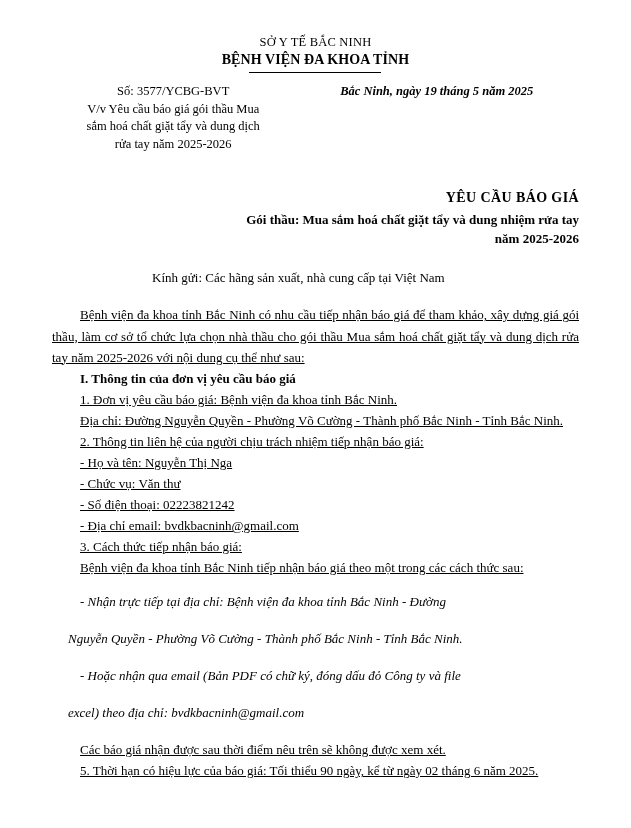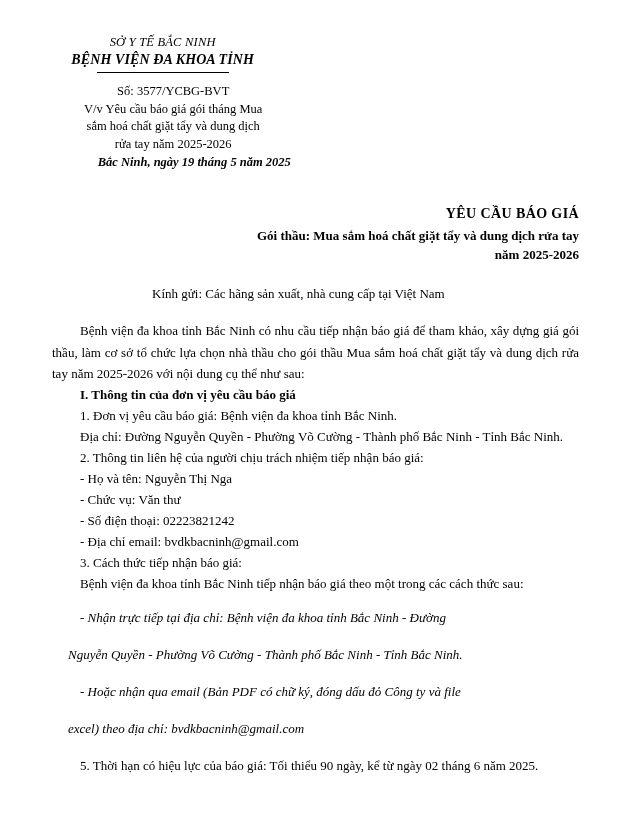--- a/index.html
+++ b/index.html
@@ -16,24 +16,23 @@
   }
   .page {
     position: relative;
     width: 631px;
     height: 828px;
     box-sizing: border-box;
     padding: 34px 52px 10px 52px;
   }
   .header {
     display: flex;
-    flex-direction: row;
+    flex-direction: column;
     align-items: center;
     width: 100%;
-    font-style: italic;
   }
   .header-left {
     width: 42%;
     text-align: center;
     font-size: 12.5px;
     line-height: 1.35;
   }
   .header-right {
     width: 58%;
     text-align: center;
@@ -62,21 +61,21 @@
     width: 132px;
     height: 1px;
     background: #000;
     margin: 2px auto 0 auto;
   }
   .underline-short.wide {
     width: 168px;
   }
   .subheader {
     display: flex;
-    flex-direction: column;
+    flex-direction: row;
     align-items: flex-start;
     margin-top: 10px;
     width: 100%;
   }
   .subheader-left {
     width: 46%;
     text-align: center;
     font-size: 12.5px;
     line-height: 1.42;
   }
@@ -114,20 +113,21 @@
     line-height: 1.62;
     text-align: justify;
   }
   p.para {
     margin: 0;
     text-align: justify;
     text-justify: inter-word;
   }
   p.indent {
     text-indent: 28px;
+    text-decoration: underline;
   }
   p.section-head {
     font-weight: bold;
     text-indent: 28px;
     margin: 0;
   }
   p.italic {
     font-style: italic;
     text-indent: 28px;
   }
@@ -146,30 +146,30 @@
     <div class="header-left">
       <div class="org-line1">SỞ Y TẾ BẮC NINH</div>
       <div class="org-line2">BỆNH VIỆN ĐA KHOA TỈNH</div>
       <div class="underline-short"></div>
     </div>
   </div>
 
   <div class="subheader">
     <div class="subheader-left">
       <div>Số: 3577/YCBG-BVT</div>
-      <div>V/v Yêu cầu báo giá gói tháng Mua</div>
+      <div>V/v Yêu cầu báo giá gói thầu Mua</div>
       <div>sắm hoá chất giặt tẩy và dung dịch</div>
       <div>rửa tay năm 2025-2026</div>
     </div>
     <div class="subheader-right">Bắc Ninh, ngày 19 tháng 5 năm 2025</div>
   </div>
 
   <div class="title-block">
     <div class="doc-title">YÊU CẦU BÁO GIÁ</div>
-    <div class="doc-subtitle">Gói thầu: Mua sắm hoá chất giặt tẩy và dung dịch rửa tay</div>
+    <div class="doc-subtitle">Gói thầu: Mua sắm hoá chất giặt tẩy và dung nhiệm rửa tay</div>
     <div class="doc-subtitle" style="margin-top:0">năm 2025-2026</div>
   </div>
 
   <div class="recipient">Kính gửi: Các hãng sản xuất, nhà cung cấp tại Việt Nam</div>
 
   <div class="body-text">
     <p class="para indent">Bệnh viện đa khoa tỉnh Bắc Ninh có nhu cầu tiếp nhận báo giá để tham khảo, xây dựng giá gói thầu, làm cơ sở tổ chức lựa chọn nhà thầu cho gói thầu Mua sắm hoá chất giặt tẩy và dung dịch rửa tay năm 2025-2026 với nội dung cụ thể như sau:</p>
     <p class="section-head">I. Thông tin của đơn vị yêu cầu báo giá</p>
     <p class="para indent">1. Đơn vị yêu cầu báo giá: Bệnh viện đa khoa tỉnh Bắc Ninh.</p>
     <p class="para indent">Địa chỉ: Đường Nguyễn Quyền - Phường Võ Cường - Thành phố Bắc Ninh - Tỉnh Bắc Ninh.</p>
@@ -177,16 +177,17 @@
     <p class="para indent">- Họ và tên: Nguyễn Thị Nga</p>
     <p class="para indent">- Chức vụ: Văn thư</p>
     <p class="para indent">- Số điện thoại: 02223821242</p>
     <p class="para indent">- Địa chỉ email: bvdkbacninh@gmail.com</p>
     <p class="para indent">3. Cách thức tiếp nhận báo giá:</p>
     <p class="para indent">Bệnh viện đa khoa tỉnh Bắc Ninh tiếp nhận báo giá theo một trong các cách thức sau:</p>
     <p class="italic">- Nhận trực tiếp tại địa chỉ: Bệnh viện đa khoa tỉnh Bắc Ninh - Đường</p>
     <p class="italic-cont">Nguyễn Quyền - Phường Võ Cường - Thành phố Bắc Ninh - Tỉnh Bắc Ninh.</p>
     <p class="italic">- Hoặc nhận qua email (Bản PDF có chữ ký, đóng dấu đỏ Công ty và file</p>
     <p class="italic-cont">excel) theo địa chỉ: bvdkbacninh@gmail.com</p>
+    <p class="para indent">Các báo giá nhận được sau thời điểm nêu trên sẽ không được xem xét.</p>
     <p class="para indent">5. Thời hạn có hiệu lực của báo giá: Tối thiểu 90 ngày, kể từ ngày 02 tháng 6 năm 2025.</p>
   </div>
 
 </div>
 
 </body></html>

